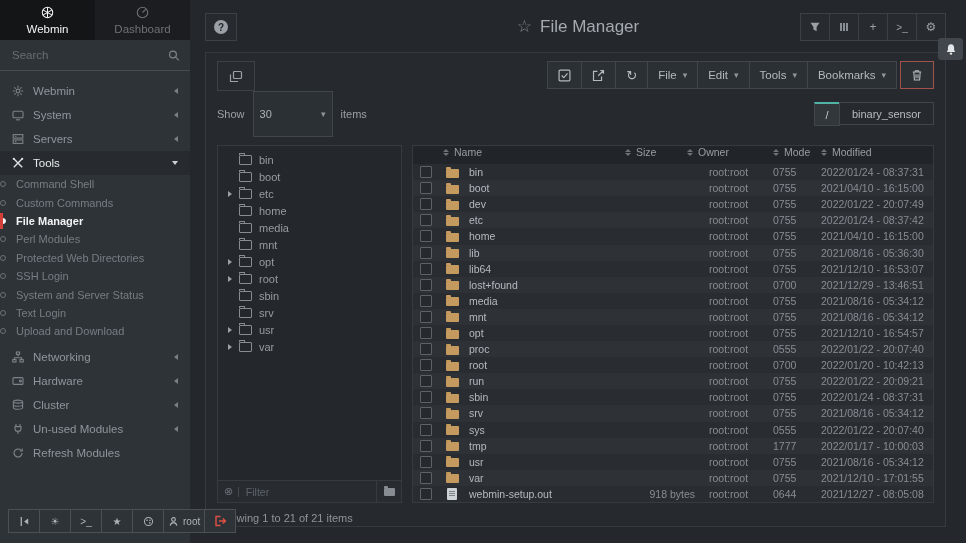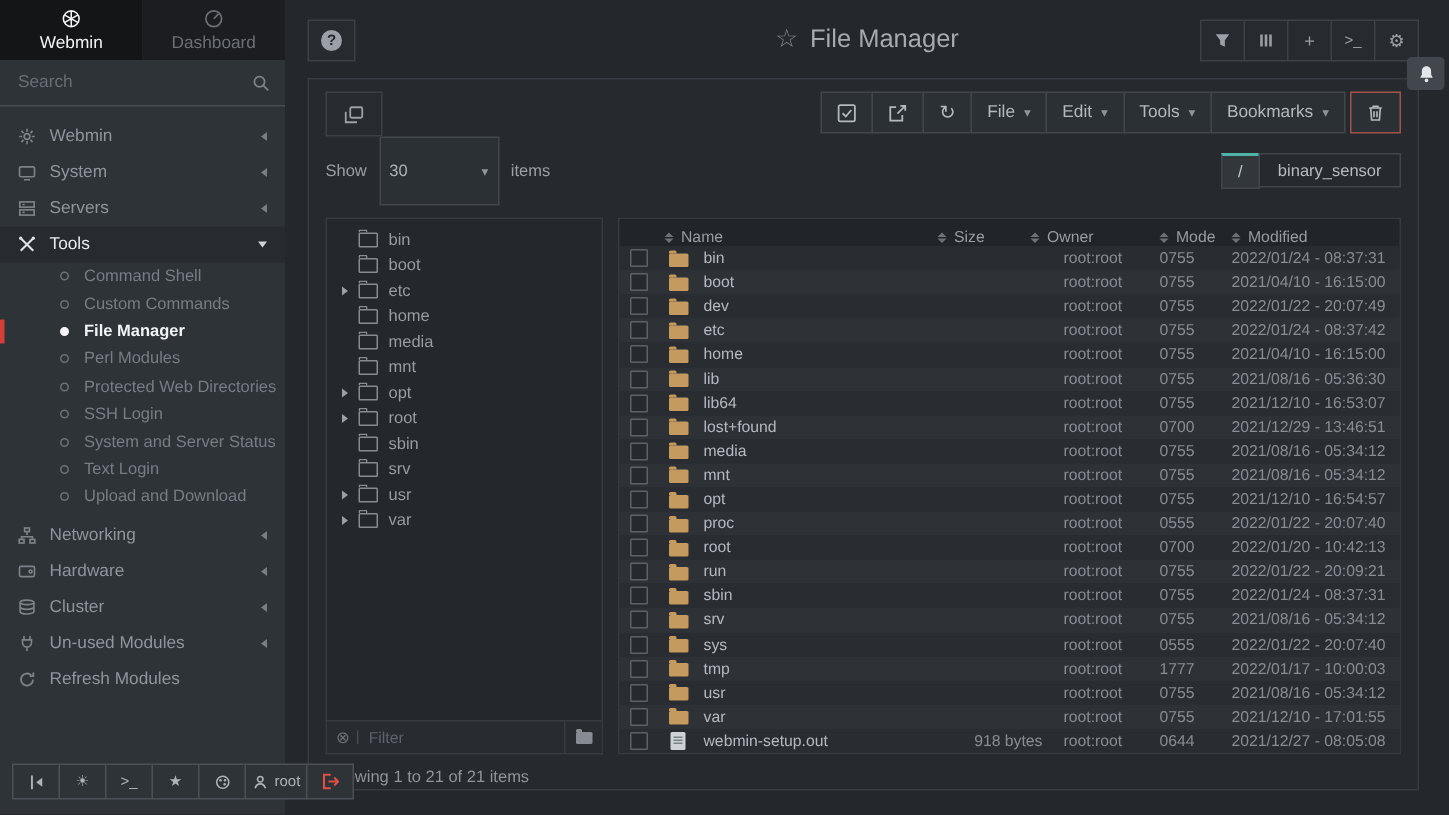--- a/index.html
+++ b/index.html
@@ -14,21 +14,21 @@
   .tab-dash{background:#1b1d20;color:#6d7175;}
   .tab span{font-size:11.5px;}
   .search-row{display:flex;align-items:center;height:30px;border-bottom:1px solid #464c52;padding:0 10px;}
   .search-row input{flex:1;background:transparent;border:none;outline:none;color:#aeb3b8;font-size:11.5px;}
   .search-row input::placeholder{color:#686e74;}
   .nav{padding-top:8px;}
   .cat{display:flex;align-items:center;height:24px;padding:0 12px 0 11px;gap:9px;color:#9096 9b;cursor:pointer;}
   .cat .lbl{flex:1;color:#8f959b;font-size:11.5px;}
   .cat.open{background:#272b2f;}
   .cat.open .lbl{color:#e9ebed;}
-  .sub{display:flex;align-items:center;height:18.4px;padding-left:40px;gap:10px;cursor:pointer;position:relative;}
+  .sub{display:flex;align-items:center;height:18.4px;gap:10px;cursor:pointer;position:relative;}
   .sub .lbl{color:#777d83;font-size:11px;}
   .sub.active::before{content:"";position:absolute;left:0;top:1px;bottom:1px;width:3px;background:#d43f3a;}
   .sub.active .lbl{color:#f2f4f5;font-weight:bold;}
   .dot{width:4px;height:4px;border:1px solid #6b7177;border-radius:50%;flex:0 0 auto;}
   .sub.active .dot{background:#f2f4f5;border-color:#f2f4f5;}
   .chl{width:0;height:0;border-top:3px solid transparent;border-bottom:3px solid transparent;border-right:4px solid #787e84;}
   .chd{width:0;height:0;border-left:3px solid transparent;border-right:3px solid transparent;border-top:4px solid #cfd3d7;}
   .cicon{width:13px;display:flex;justify-content:center;flex:0 0 auto;}
   .footerbar{position:absolute;left:9px;bottom:10px;display:flex;}
   .fbtn{height:22px;min-width:22px;border:1px solid #4a5056;margin-left:-1px;display:flex;align-items:center;justify-content:center;color:#aeb3b8;font-size:10px;padding:0 4px;gap:4px;cursor:pointer;background:#2e3338;}
@@ -78,21 +78,21 @@
   .filterbar{height:21px;border-top:1px solid #363b41;background:#282c31;display:flex;align-items:center;padding-left:6px;}
   .filterbar .clr{color:#6b7177;font-size:11px;cursor:pointer;}
   .filterbar .sep{color:#4a5056;margin:0 4px;font-size:10px;}
   .filterbar input{flex:1;min-width:0;background:transparent;border:none;outline:none;color:#aeb3b8;font-size:10.5px;}
   .filterbar input::placeholder{color:#5d636a;}
   .fdirbtn{width:24px;height:100%;border-left:1px solid #363b41;display:flex;align-items:center;justify-content:center;cursor:pointer;flex:0 0 auto;}
   .ffold{width:11px;height:8px;background:#868c92;border-radius:1px;position:relative;}
   .ffold::before{content:"";position:absolute;top:-2px;left:0;width:4px;height:2px;background:#868c92;border-radius:1px 1px 0 0;}
 
   .table-pane{flex:1;display:flex;flex-direction:column;overflow:hidden;}
-  .thead{display:flex;align-items:flex-end;height:21px;background:#212529;border:1px solid #363b41;border-bottom:none;box-sizing:border-box;font-size:10.5px;color:#979da2;}
+  .thead{display:flex;align-items:flex-start;height:21px;background:#212529;border:1px solid #363b41;border-bottom:none;box-sizing:border-box;font-size:10.5px;color:#979da2;}
   .sort{display:inline-flex;flex-direction:column;gap:1px;margin-right:5px;cursor:pointer;}
   .sort i{display:block;width:0;height:0;border-left:3px solid transparent;border-right:3px solid transparent;}
   .sort .up{border-bottom:3px solid #6c7278;}
   .sort .dn{border-top:3px solid #6c7278;}
   .hcell{display:flex;align-items:center;}
   .files{border:1px solid #363b41;border-top:none;}
   .frow{display:flex;align-items:center;height:16.1px;font-size:10.5px;}
   .frow:nth-child(even){background:#2e3237;}
   .frow:nth-child(odd){background:#292d31;}
   .c-check{width:26px;display:flex;justify-content:center;flex:0 0 auto;}

